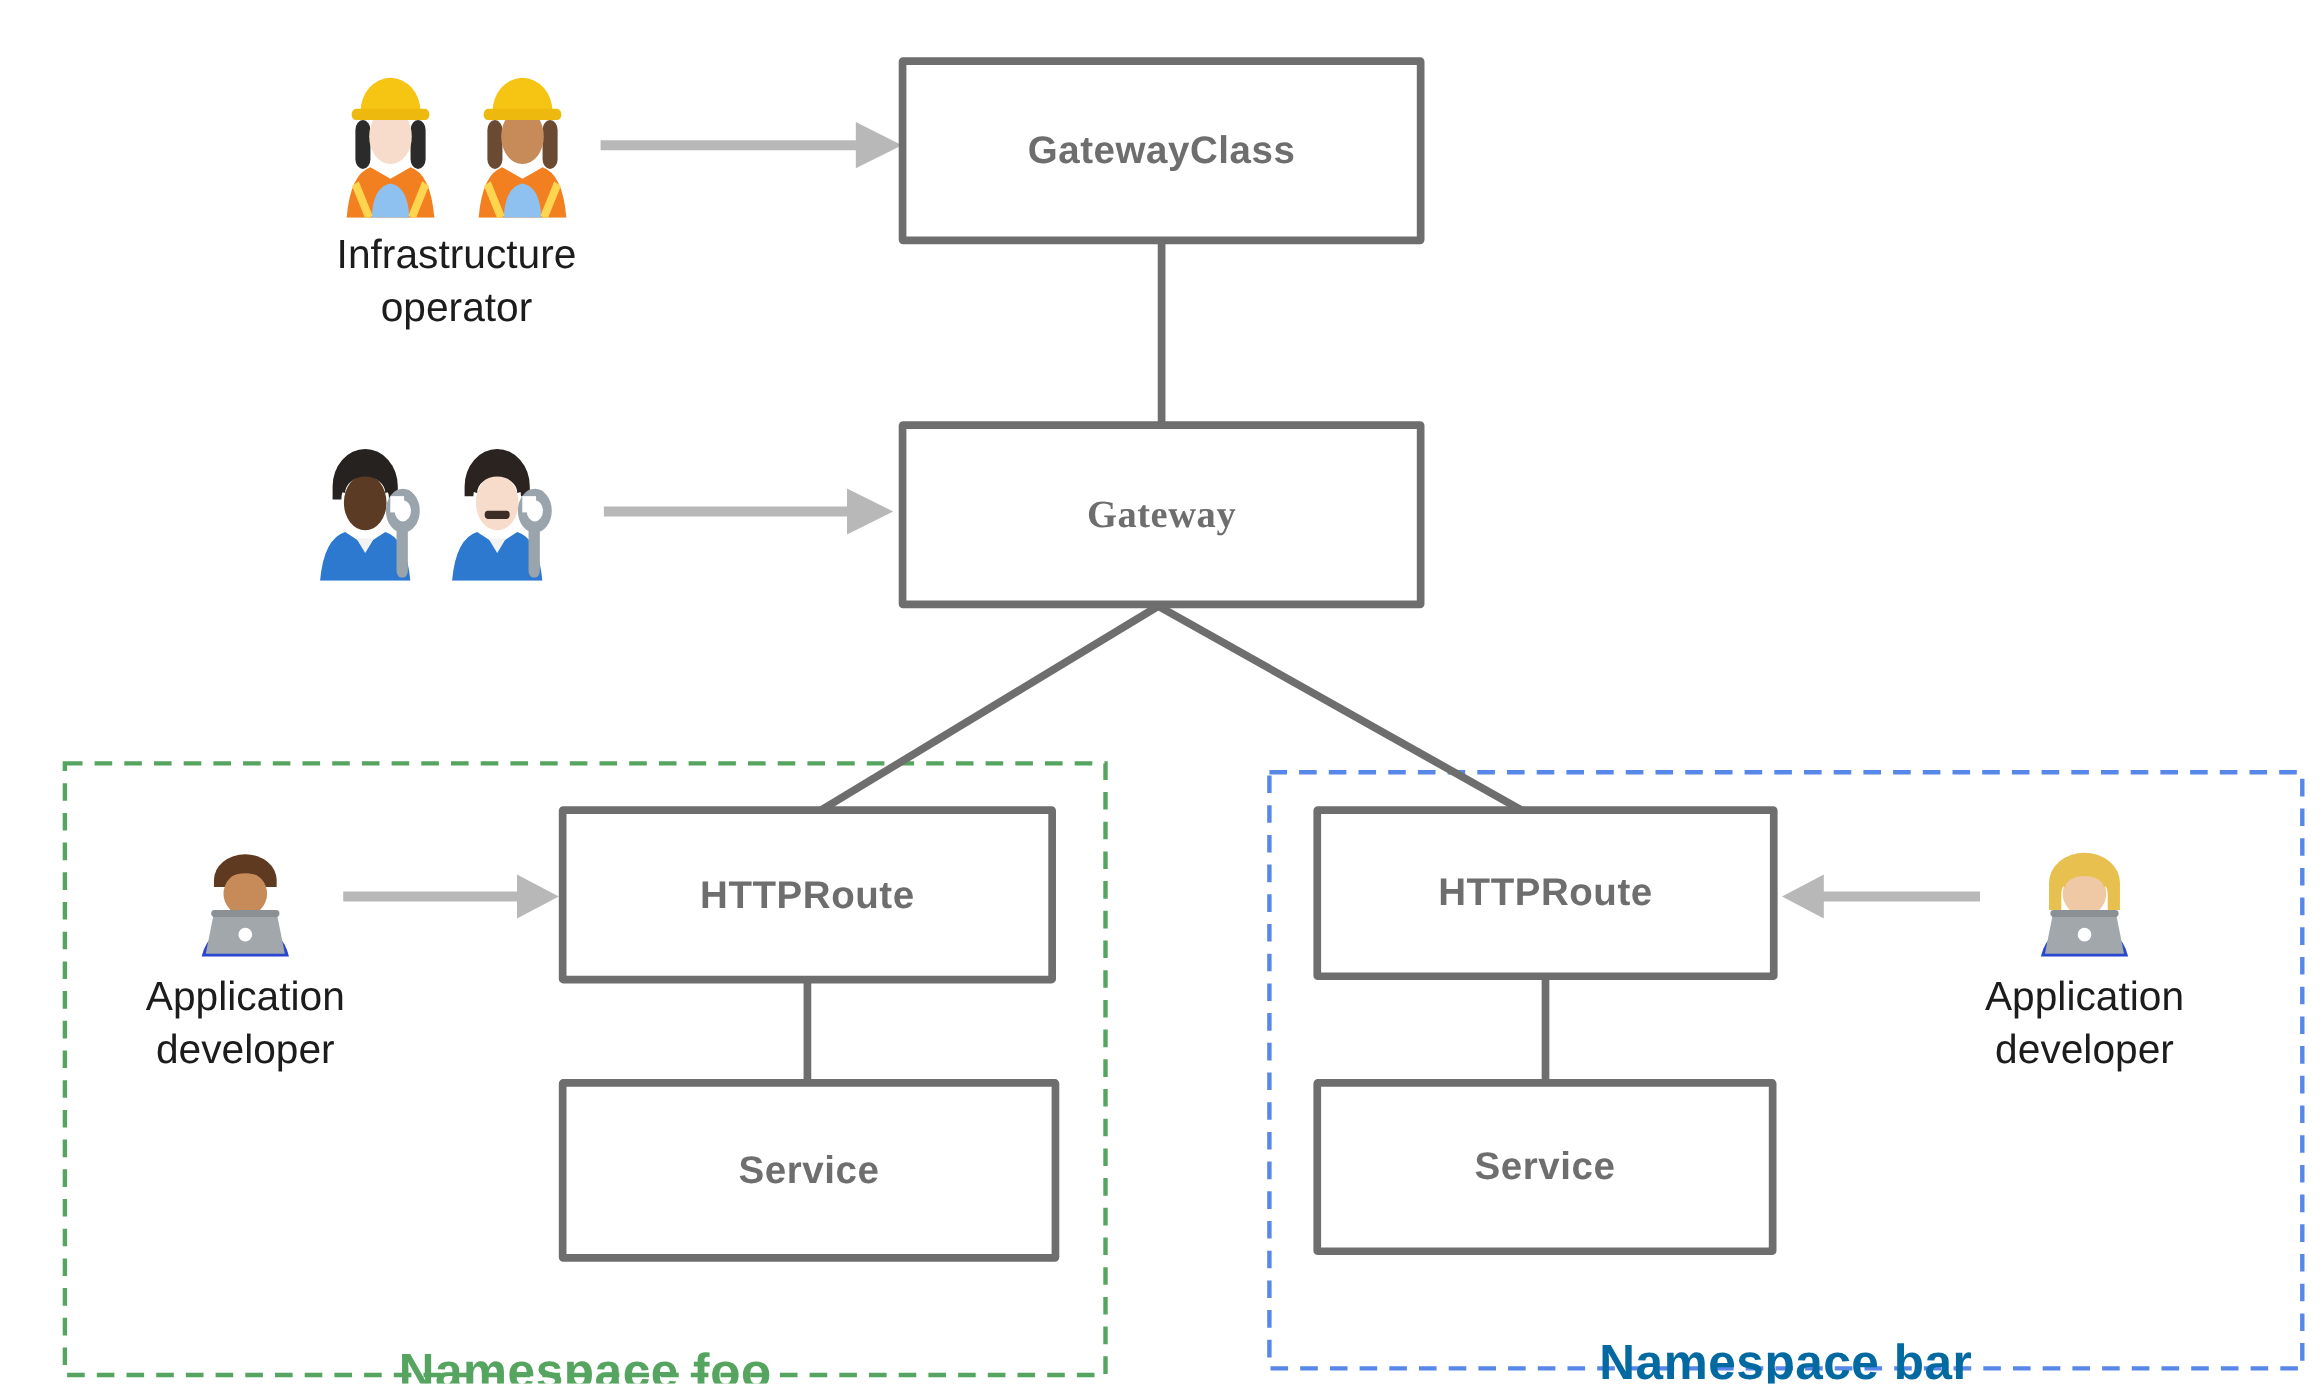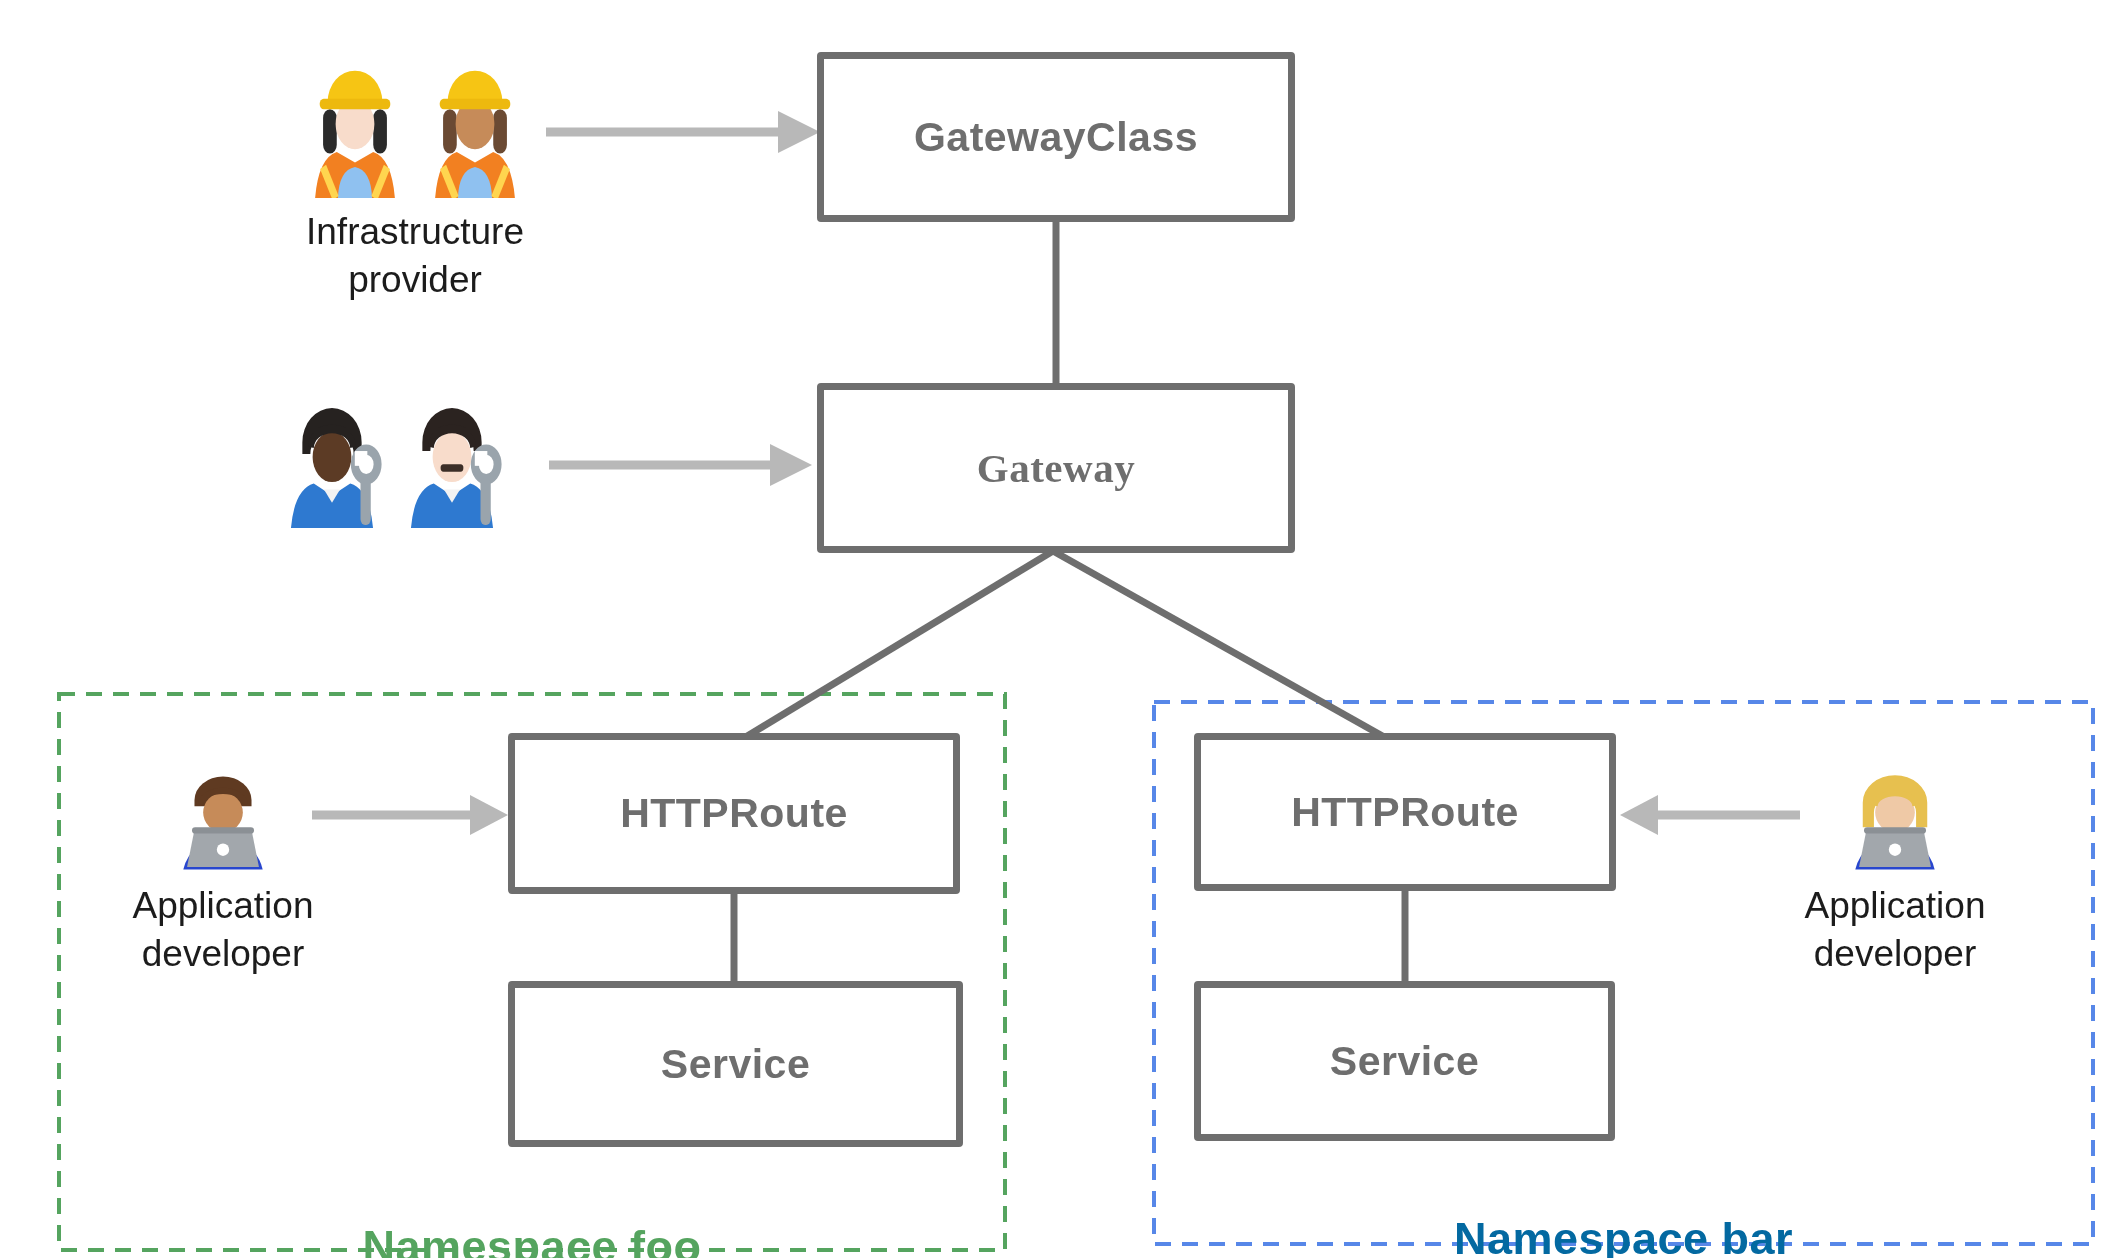--- a/index.html
+++ b/index.html
@@ -5,21 +5,21 @@
   * { margin:0; padding:0; box-sizing:border-box; }
   html,body { background:#ffffff; }
   .canvas{
     position:relative; width:2112px; height:1258px; background:#ffffff;
     font-family:"Liberation Sans",sans-serif; overflow:hidden;
   }
   .layer{ position:absolute; inset:0; width:2112px; height:1258px; }
   .node{
     position:absolute; display:flex; align-items:center; justify-content:center;
     background:#ffffff; border:7px solid #6e6e6e; border-radius:4px;
-    font-weight:bold; font-size:41px; color:#6e6e6e; letter-spacing:.5px;
+    font-weight:bold; font-size:35px; color:#6e6e6e; letter-spacing:.5px;
     z-index:2;
   }
   .persona{
     position:absolute; display:flex; flex-direction:column; align-items:center;
     z-index:3; text-align:center;
   }
   .persona .icons{ display:flex; gap:6px; align-items:flex-end; }
   .pi{ width:114px; height:148px; }
   .pi.solo{ width:124px; height:124px; }
   .persona .label{
@@ -106,21 +106,21 @@
         <rect x="66" y="40" width="12" height="30" rx="6" fill="#6b4a33"></rect>
         <circle cx="50" cy="50" r="17" fill="#c68b59"></circle>
         <path d="M26 35 a24 21 0 0 1 48 0 z" fill="#f6c514"></path>
         <rect x="19" y="33" width="62" height="7" rx="3.5" fill="#edb90e"></rect>
         <path d="M15 100 q3 -27 19 -31 l16 7 16 -7 q16 4 19 31 z" fill="#f28021"></path>
         <path d="M35 100 q1 -19 15 -21 q14 2 15 21 z" fill="#8fc1f0"></path>
         <path d="M22 79 l11 21" stroke="#ffd54f" stroke-width="6" fill="none"></path>
         <path d="M78 79 l-11 21" stroke="#ffd54f" stroke-width="6" fill="none"></path>
       </svg>
     </div>
-    <div class="label">Infrastructure provider</div>
+    <div class="label">Infrastructure operator</div>
   </div>
 
   <div class="persona p-cluster">
     <div class="icons" title="🧑🏿‍🔧 👨🏻‍🔧">
       <svg class="pi" viewBox="0 0 100 100" preserveAspectRatio="none" aria-label="person-mechanic-dark-icon">
         <path d="M24 42 a26 23 0 0 1 52 0 v8 h-7 a19 15 0 0 0 -38 0 h-7 z" fill="#262220"></path>
         <circle cx="50" cy="52" r="17" fill="#5c3b25"></circle>
         <path d="M29 45 a21 15 0 0 1 42 0 l-5 1 a16 10 0 0 0 -32 0 z" fill="#262220"></path>
         <path d="M14 100 q3 -26 20 -30 l16 8 16 -8 q17 4 20 30 z" fill="#2e79d0"></path>
         <path d="M43 74 l7 9 7 -9 z" fill="#f2f2f2"></path>

